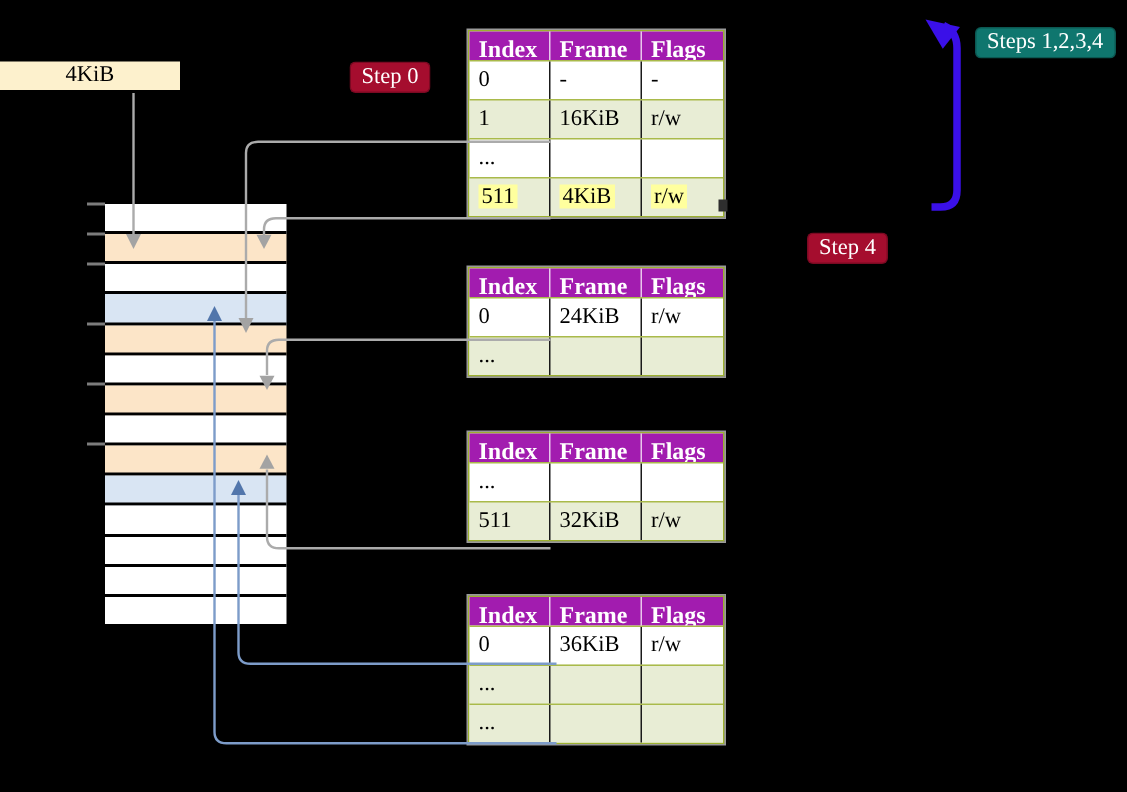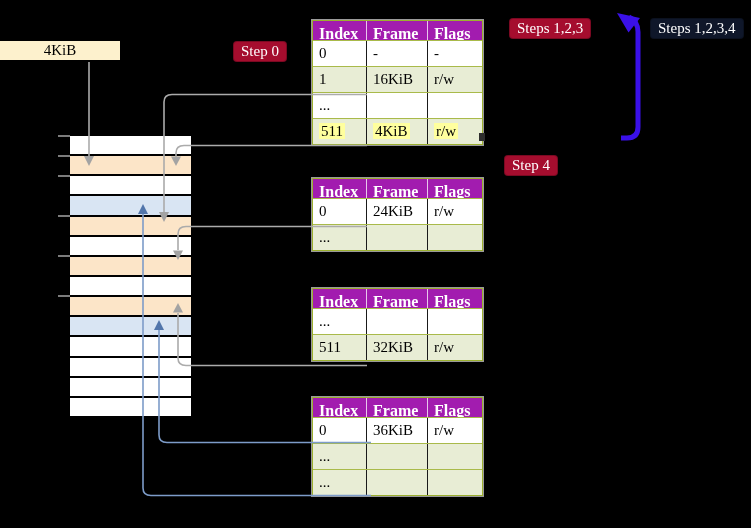--- a/index.html
+++ b/index.html
@@ -5,25 +5,25 @@
   html,body{margin:0;padding:0;background:#000;}
   #stage{position:relative;width:751px;height:528px;background:#000;overflow:hidden;
          font-family:"Liberation Serif","DejaVu Serif",serif;}
   
   #box4kib{position:absolute;left:0;top:41px;width:120px;height:19px;background:#fdf1cd;
            color:#000;font-size:15px;line-height:19px;text-align:center;}
   
   .badge{position:absolute;color:#fff;font-size:15px;line-height:17px;padding:1px 7px;
          border-radius:4px;border:1px solid rgba(0,0,0,0.25);white-space:nowrap;}
   .badge.red{background:#a50d2e;}
-  .badge.blue{background:#0f172a;}
+  .badge.blue{background:#0f766e;}
   #badge-step0{left:188px;top:41px;margin-left:45px;}
   #badge-steps123{left:509px;top:18px;}
   #badge-steps1234{left:650px;top:18px;}
-  #badge-step4{left:504px;top:155px;}
+  #badge-step4{left:538px;top:155px;}
   
   #memcol{position:absolute;left:70px;top:136px;width:121px;height:280px;
           display:flex;flex-direction:column;}
   .memrow{flex:1;border-bottom:2px solid #000;}
   .memrow:last-child{border-bottom:none;}
   
   .ptable{position:absolute;left:312px;width:169px;background:#fff;
           border:1px solid #9cb02f;outline:1px solid #9a9a9a;}
   #t1{top:20px;} #t2{top:178px;} #t3{top:288px;} #t4{top:397px;}
   .thead{display:grid;grid-template-columns:53px 61px 55px;height:19px;background:#a21caf;}
@@ -42,21 +42,20 @@
   #overlay{position:absolute;left:0;top:0;z-index:5;pointer-events:none;}
 </style>
 </head>
 <body>
 
 <div id="stage">
 
   <div id="box4kib">4KiB</div>
 
   <div id="badge-step0" class="badge red">Step 0</div>
-  <div id="badge-steps123" class="badge red">Steps 1,2,3</div>
   <div id="badge-steps1234" class="badge blue">Steps 1,2,3,4</div>
   <div id="badge-step4" class="badge red">Step 4</div>
 
   <div id="memcol">
     <div class="memrow" style="background: rgb(255, 255, 255);"></div>
     <div class="memrow" style="background: rgb(252, 229, 200);"></div>
     <div class="memrow" style="background: rgb(255, 255, 255);"></div>
     <div class="memrow" style="background: rgb(217, 229, 243);"></div>
     <div class="memrow" style="background: rgb(252, 229, 200);"></div>
     <div class="memrow" style="background: rgb(255, 255, 255);"></div>

